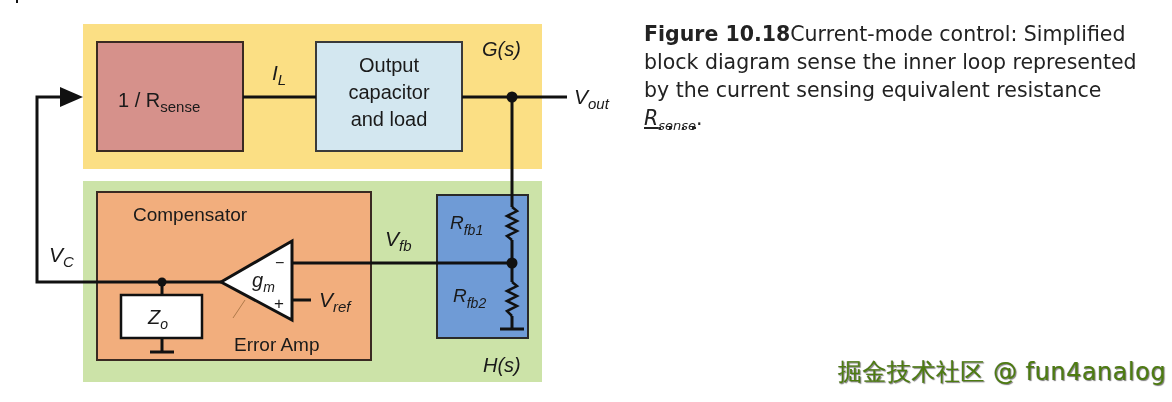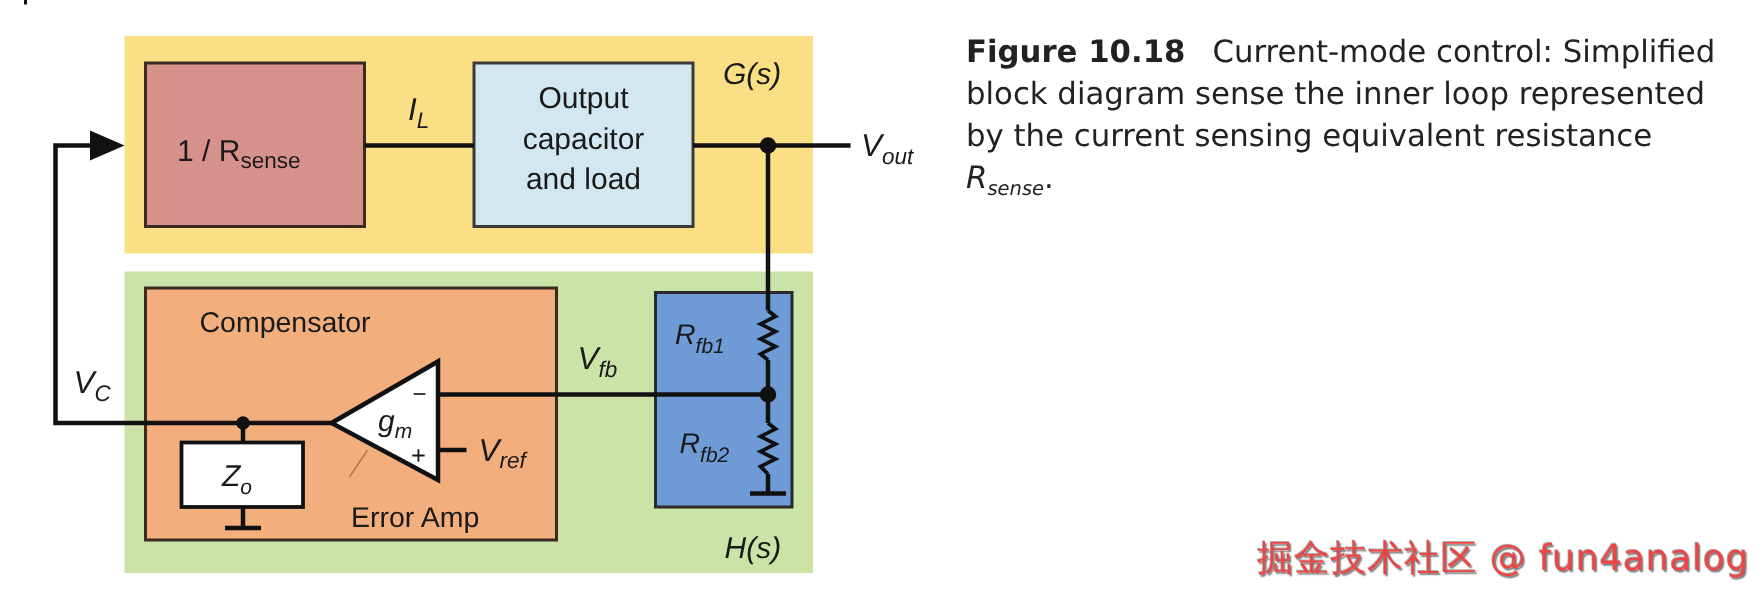--- a/index.html
+++ b/index.html
@@ -1,23 +1,23 @@
 <!DOCTYPE html>
 <html><head>
 <meta charset="utf-8">
 <style>
   html, body { margin:0; padding:0; background:#ffffff; }
   body { width:1172px; height:402px; position:relative; overflow:hidden; font-family:"Liberation Sans", sans-serif; }
   #diagram { position:absolute; left:0; top:0; width:620px; height:402px; }
   .lbl { font-family:"Liberation Sans", sans-serif; fill:#1a1a1a; }
   .caption { position:absolute; left:644px; top:20px; width:520px; font-family:"DejaVu Sans", sans-serif; font-size:20.5px; line-height:28px; color:#222; }
-  .caption .fig { font-weight:bold; margin-right:18px; }
-  .caption .sym { font-style:italic; }
+  .caption .fig { font-weight:bold; }
+  .caption .sym { font-style:italic;text-decoration:underline; }
   .caption sub { font-size:13px; font-style:italic; }
-  .watermark { position:absolute; left:838px; top:356px; font-family:"DejaVu Sans", sans-serif; font-size:24px; color:#ef4444; text-shadow: 1px 1px 1px #7a7a7a, -0.5px -0.5px 0 #b0b0b0; letter-spacing:0.5px; }
+  .watermark { position:absolute; left:838px; top:356px; font-family:"DejaVu Sans", sans-serif; font-size:24px; color:#4d7c0f; text-shadow: 1px 1px 1px #7a7a7a, -0.5px -0.5px 0 #b0b0b0; letter-spacing:0.5px; }
 </style>
 </head>
 <body>
 
 <svg id="diagram" viewBox="0 0 620 402" xmlns="http://www.w3.org/2000/svg">
 
   <rect x="83" y="24" width="459" height="145" fill="#fbdf84"></rect>
 
   <rect x="83" y="181" width="459" height="201" fill="#cce3a8"></rect>
 

